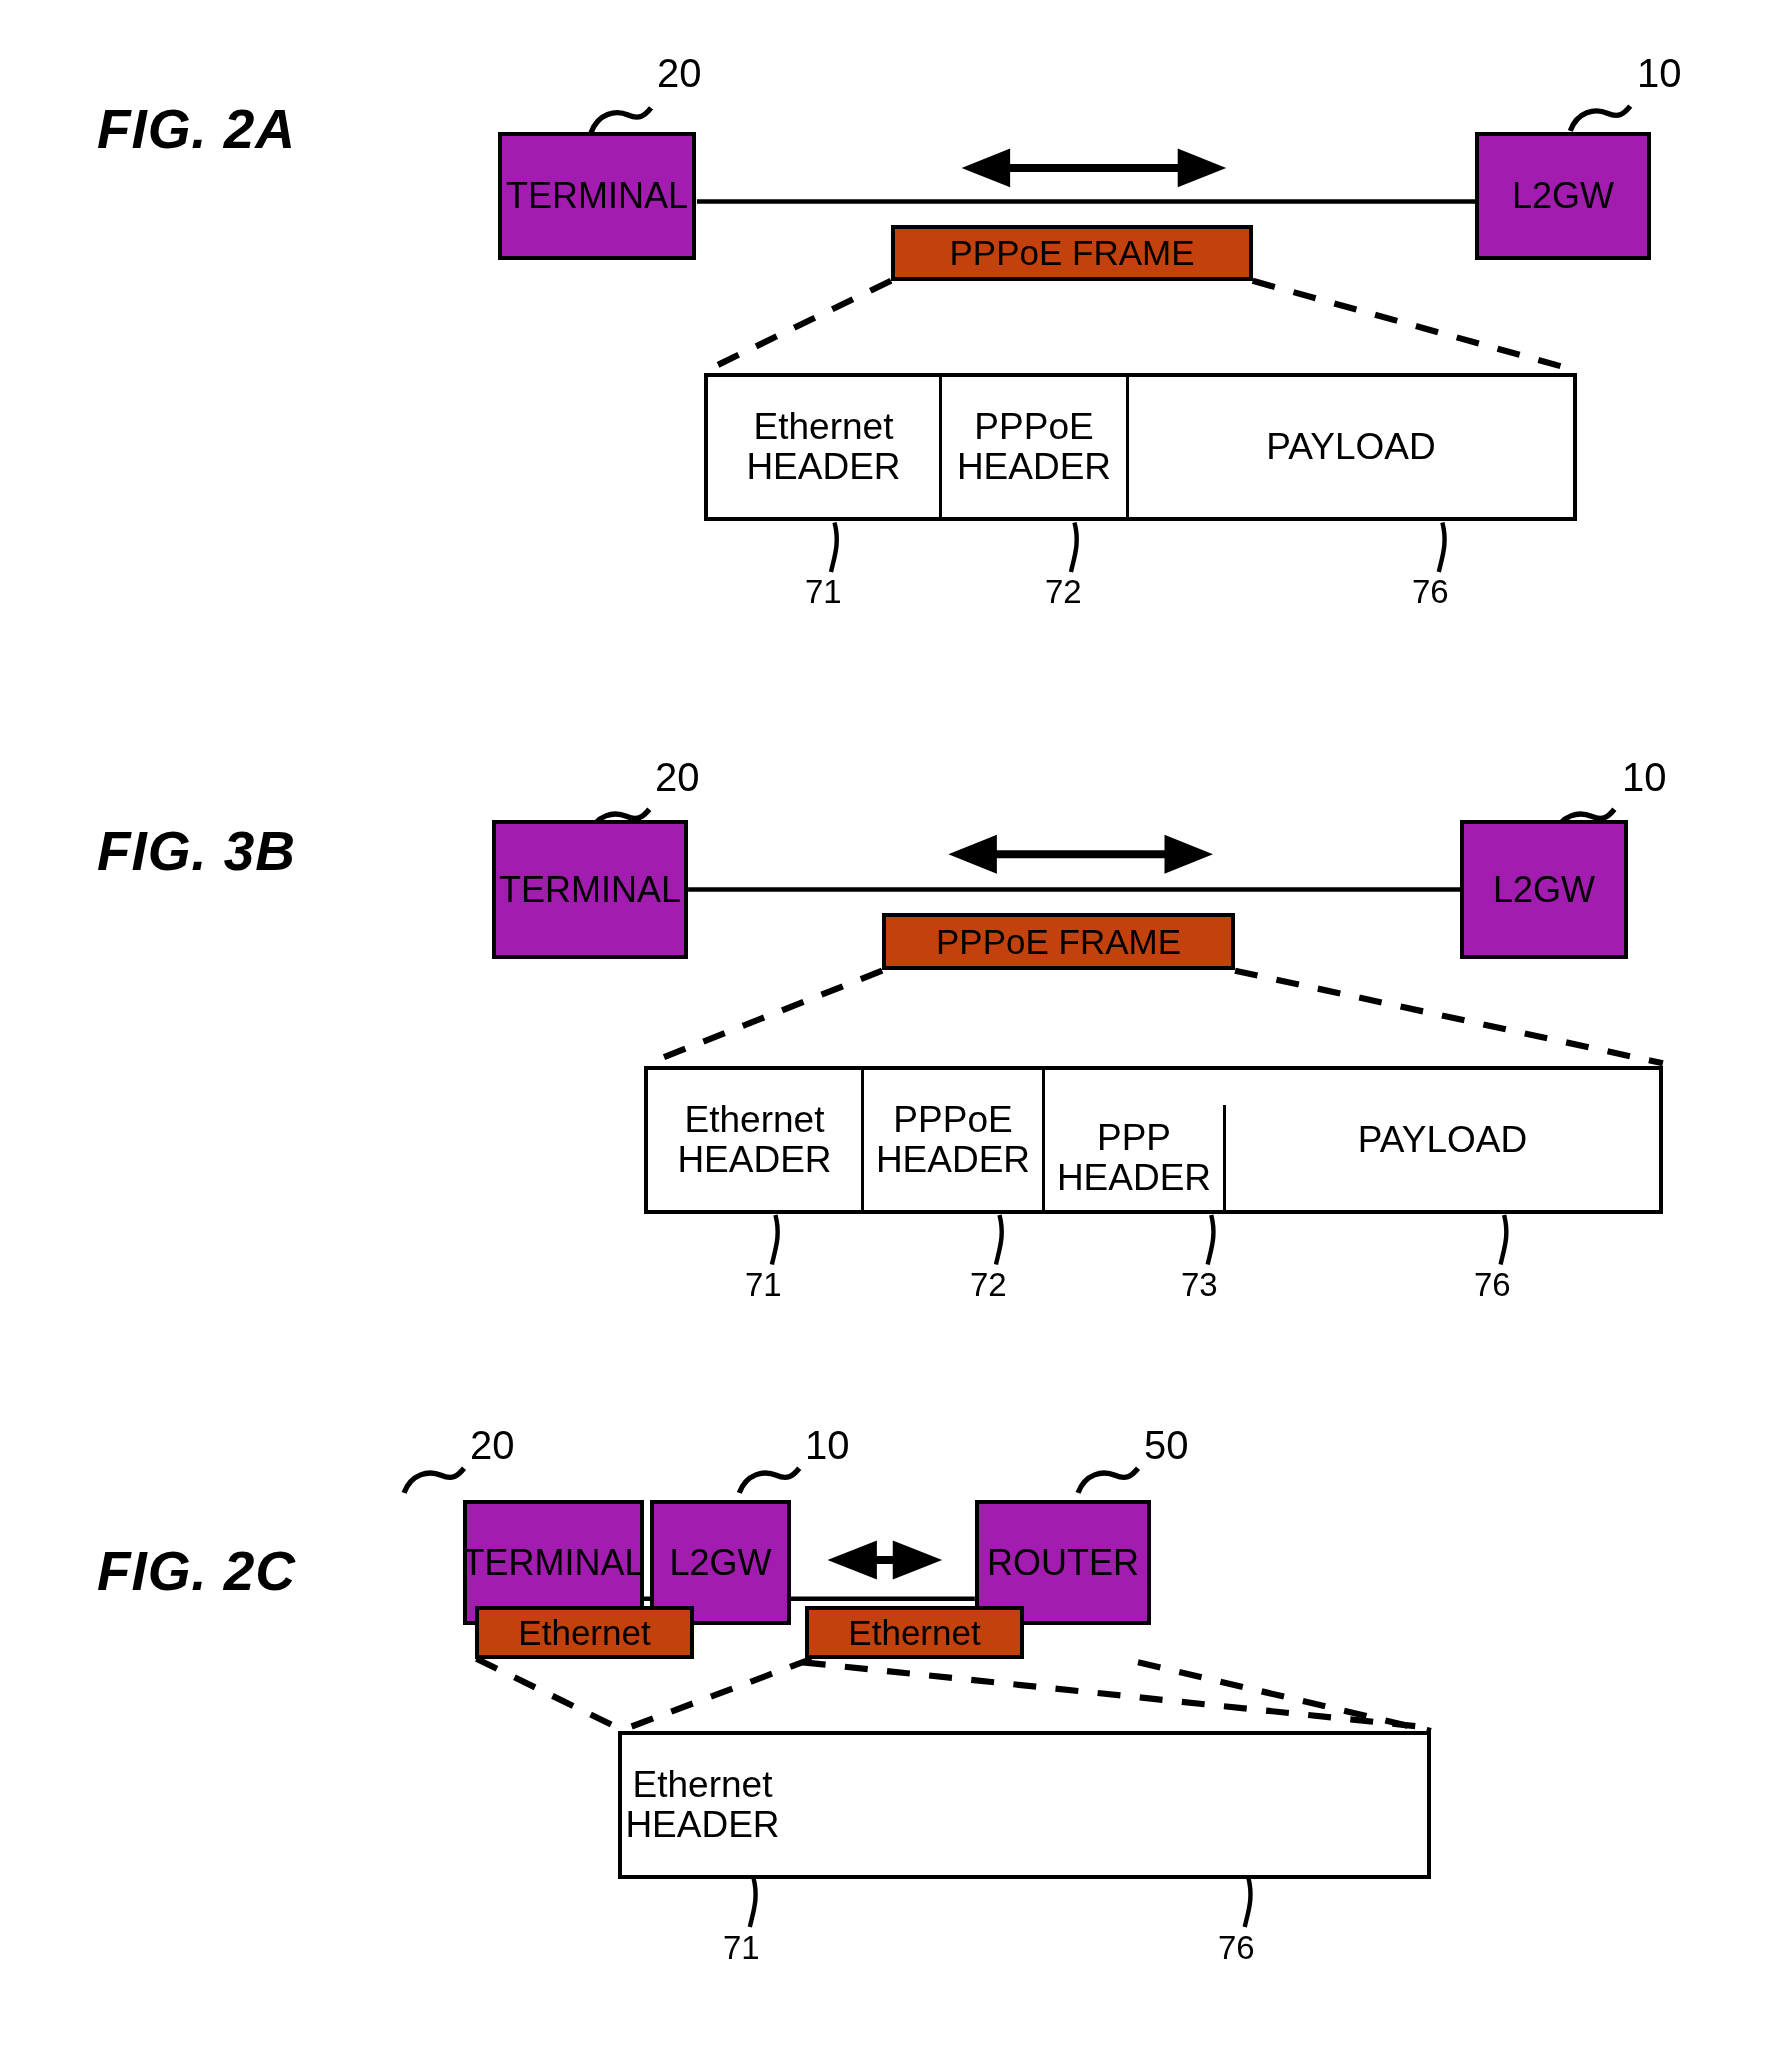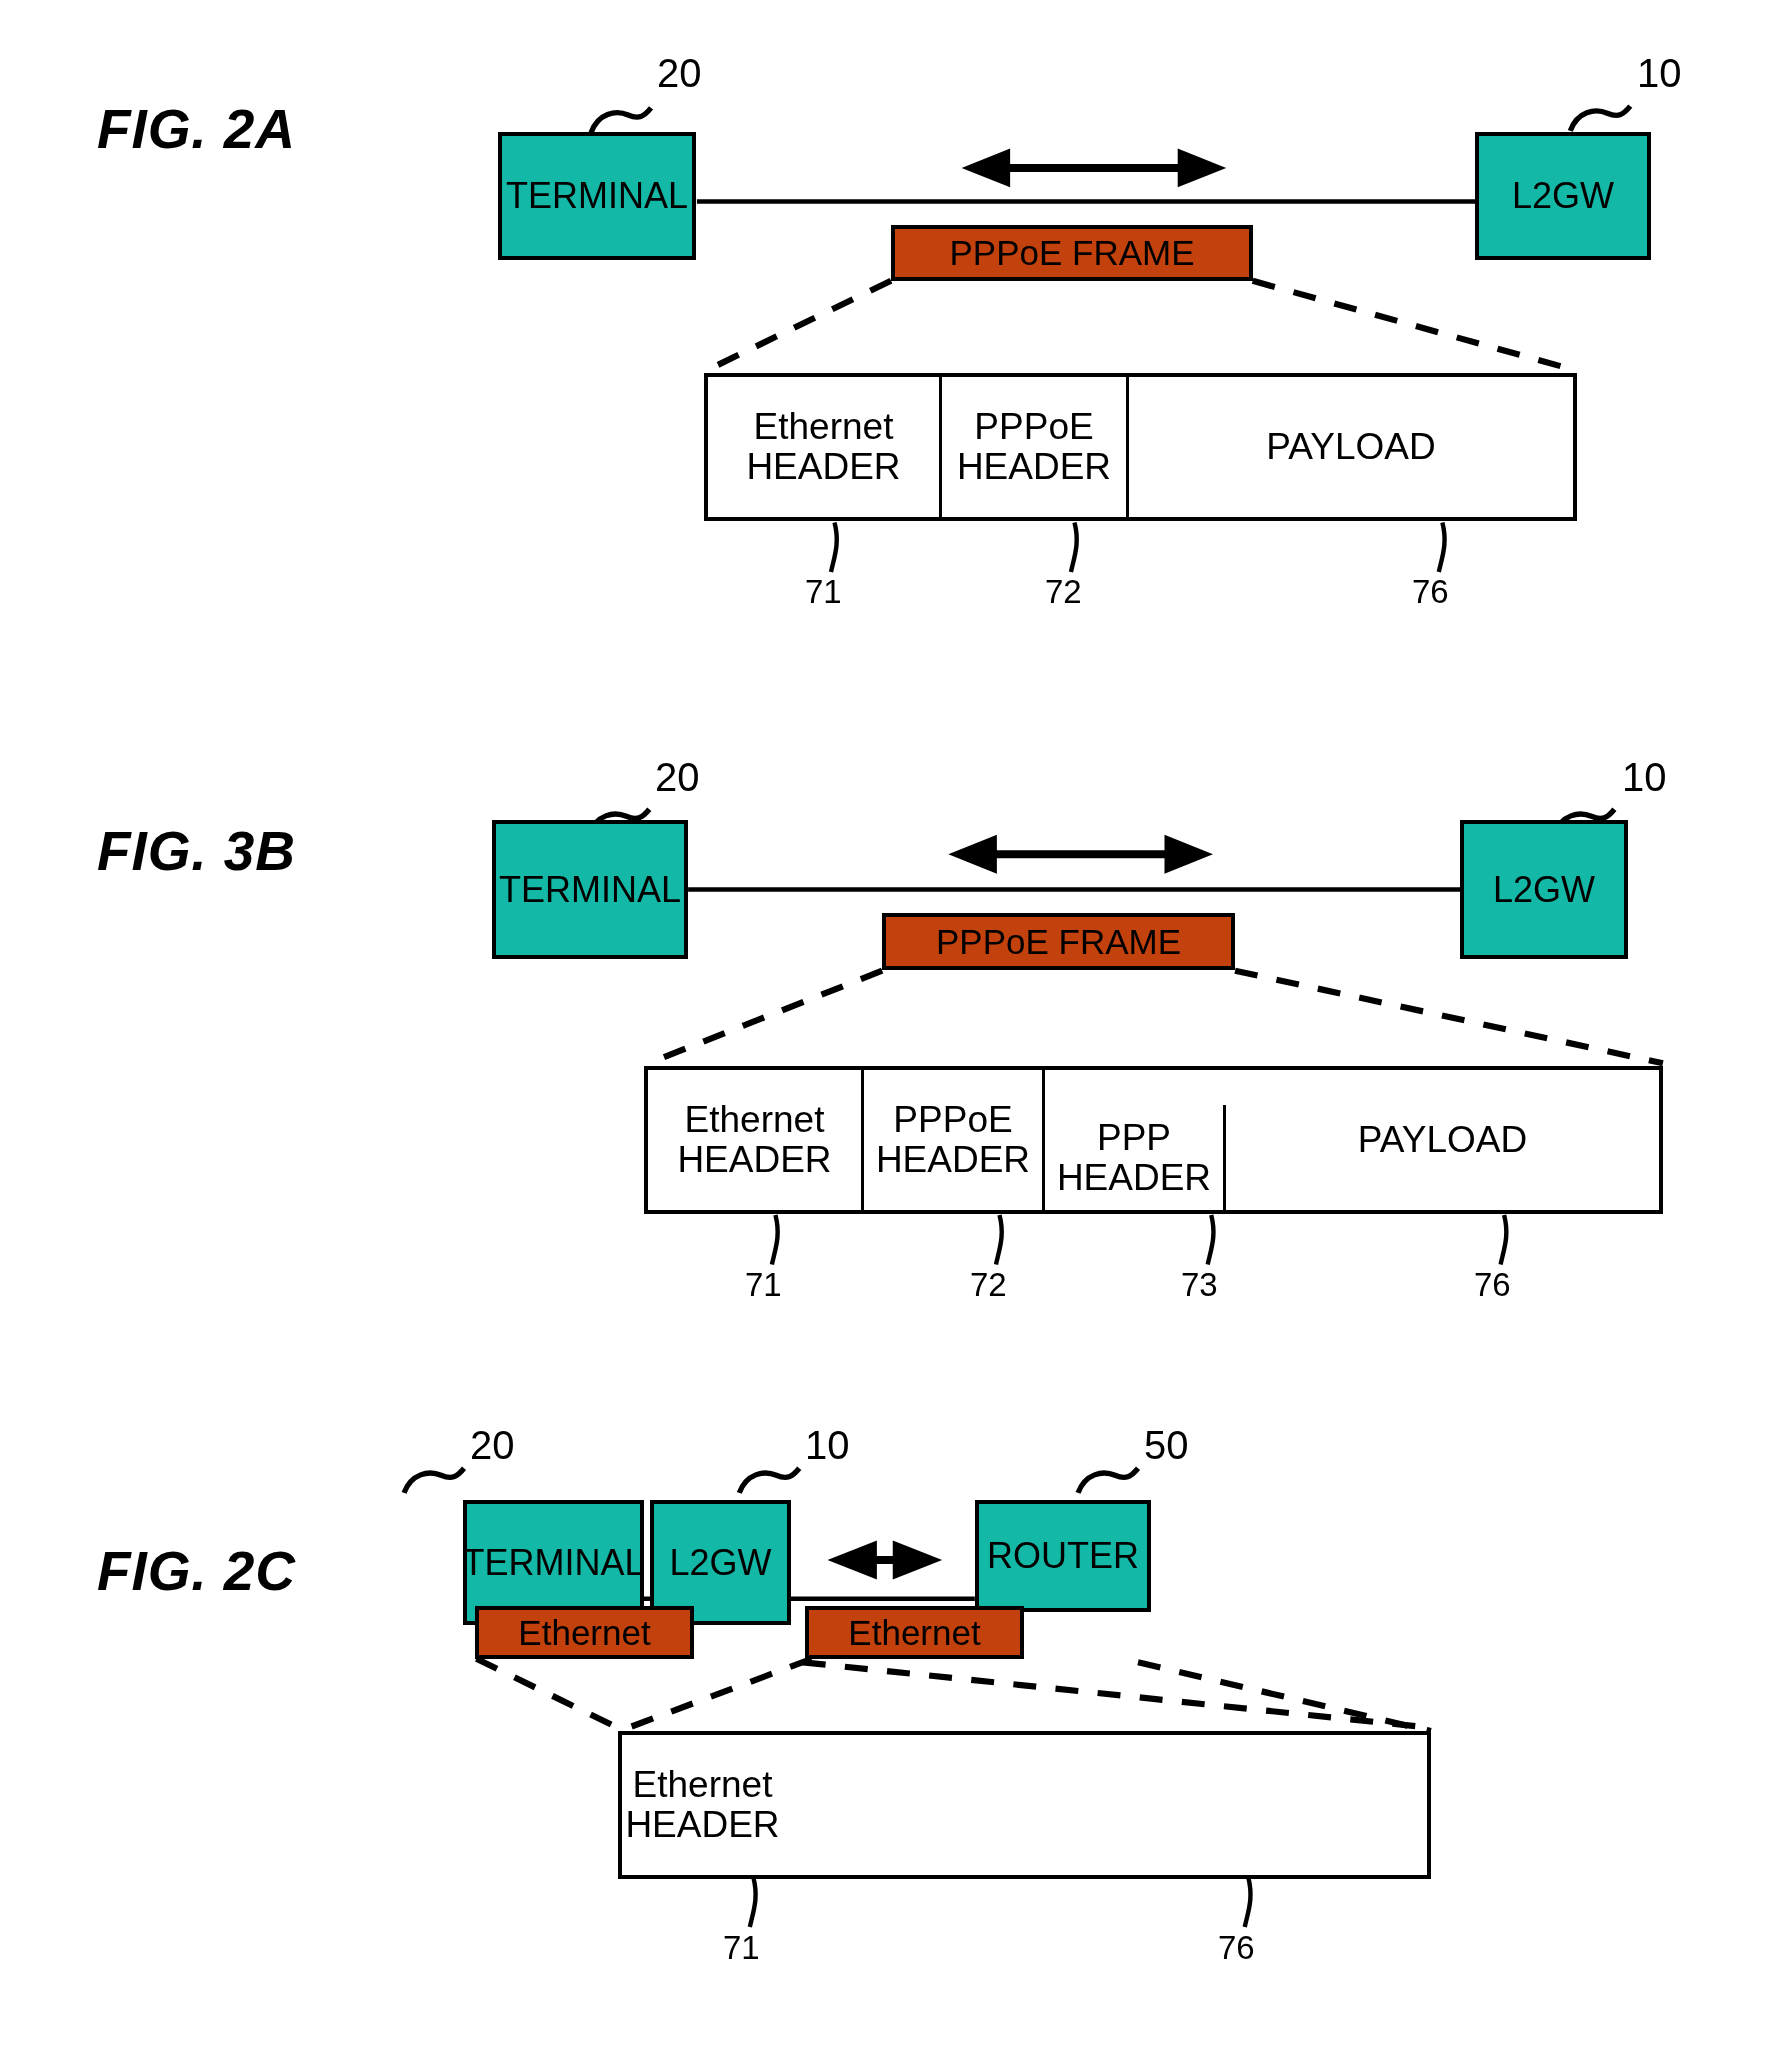--- a/index.html
+++ b/index.html
@@ -33,21 +33,21 @@
     font-style: italic;
     font-weight: bold;
     font-size: 55px;
     letter-spacing: 0.9px;
     white-space: nowrap;
     font-family: "Liberation Sans", sans-serif;
   }
   .node-box {
     position: absolute;
     border: 4.4px solid #000;
-    background: #14b8a6;
+    background: #a21caf;
     display: flex;
     align-items: center;
     justify-content: center;
     box-sizing: border-box;
     text-align: center;
   }
   .node-box span {
     font-size: 36px;
     white-space: nowrap;
     font-family: "Liberation Sans", sans-serif;
@@ -251,21 +251,21 @@
   <div class="node-box" style="left:463px; top:1500px; width:181px; height:125px;">
     <span>TERMINAL</span>
   </div>
   <div class="refnum" style="left:470px; top:1423px;">20</div>
 
   <div class="node-box" style="left:650px; top:1500px; width:141px; height:125px;">
     <span>L2GW</span>
   </div>
   <div class="refnum" style="left:805px; top:1423px;">10</div>
 
-  <div class="node-box" style="left:975px; top:1500px; width:176px; height:112px;">
+  <div class="node-box" style="left:975px; top:1500px; width:176px; height:125px;">
     <span>ROUTER</span>
   </div>
   <div class="refnum" style="left:1144px; top:1423px;">50</div>
 
   <div class="tag-box" style="left:475px; top:1606px; width:219px; height:53px;">
     <span>Ethernet</span>
   </div>
   <div class="tag-box" style="left:805px; top:1606px; width:219px; height:53px;">
     <span>Ethernet</span>
   </div>

